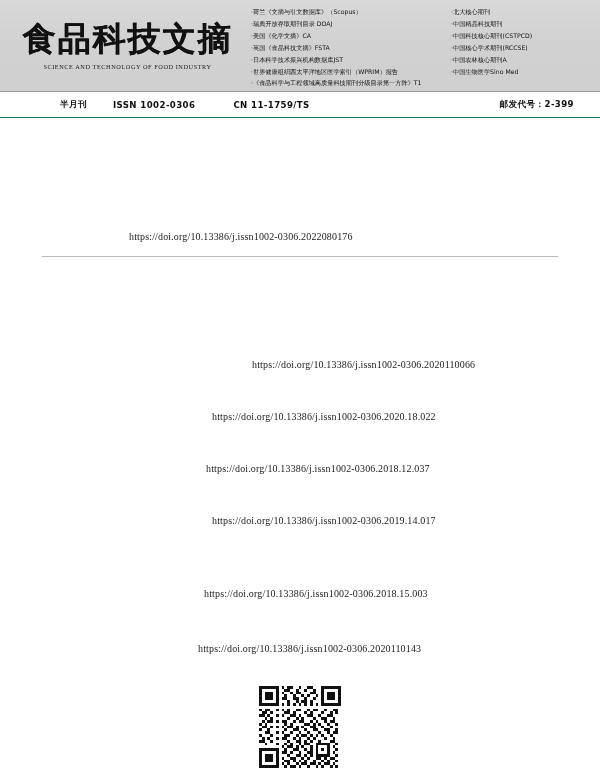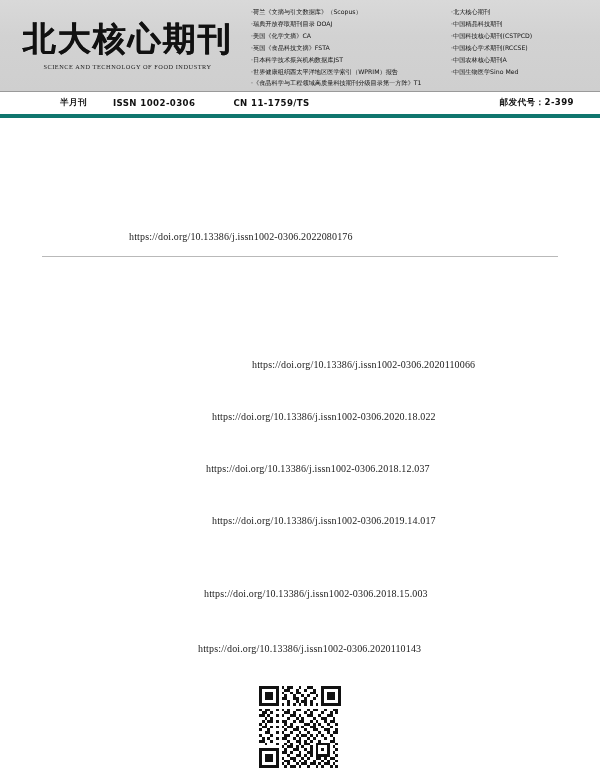--- a/index.html
+++ b/index.html
@@ -77,21 +77,21 @@
     font-size: 6.2px;
     line-height: 1.92;
     color: #111;
     white-space: nowrap;
   }
 
   
   .issue-bar {
     width: 600px;
     height: 26px;
-    border-bottom: 4px solid #0f766e;
+    border-bottom: 1px solid #0f766e;
     display: flex;
     align-items: center;
     font-family: "DejaVu Sans", sans-serif;
     font-size: 8.6px;
     font-weight: 700;
     color: #111;
     box-sizing: border-box;
     padding: 0 26px 0 60px;
     letter-spacing: 0.4px;
   }
@@ -126,21 +126,21 @@
     height: 82px;
   }
   .qr-wrap svg { display: block; }
 </style>
 </head>
 <body>
 
 <div class="masthead">
   <div class="masthead-inner">
     <div class="logo-block">
-      <div class="logo-cn">北大核心期刊</div>
+      <div class="logo-cn">食品科技文摘</div>
       <div class="logo-en">SCIENCE AND TECHNOLOGY OF FOOD INDUSTRY</div>
     </div>
     <div class="index-cols">
       <div class="index-col left">
         <div class="index-item">·荷兰《文摘与引文数据库》（Scopus）</div>
         <div class="index-item">·瑞典开放存取期刊目录 DOAJ</div>
         <div class="index-item">·美国《化学文摘》CA</div>
         <div class="index-item">·英国《食品科技文摘》FSTA</div>
         <div class="index-item">·日本科学技术振兴机构数据库JST</div>
         <div class="index-item">·世界健康组织西太平洋地区医学索引（WPRIM）报告</div>

